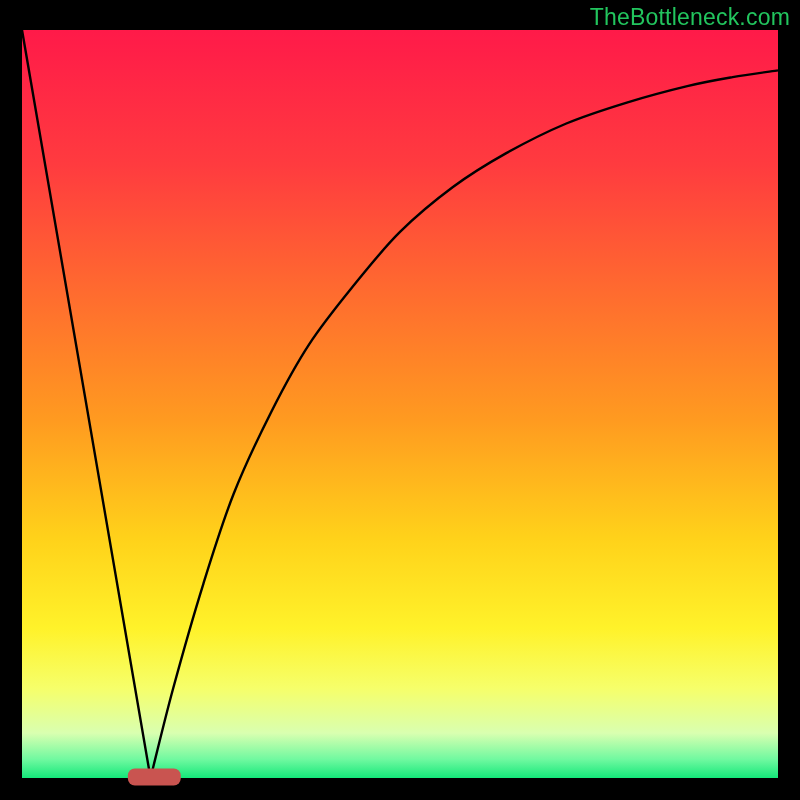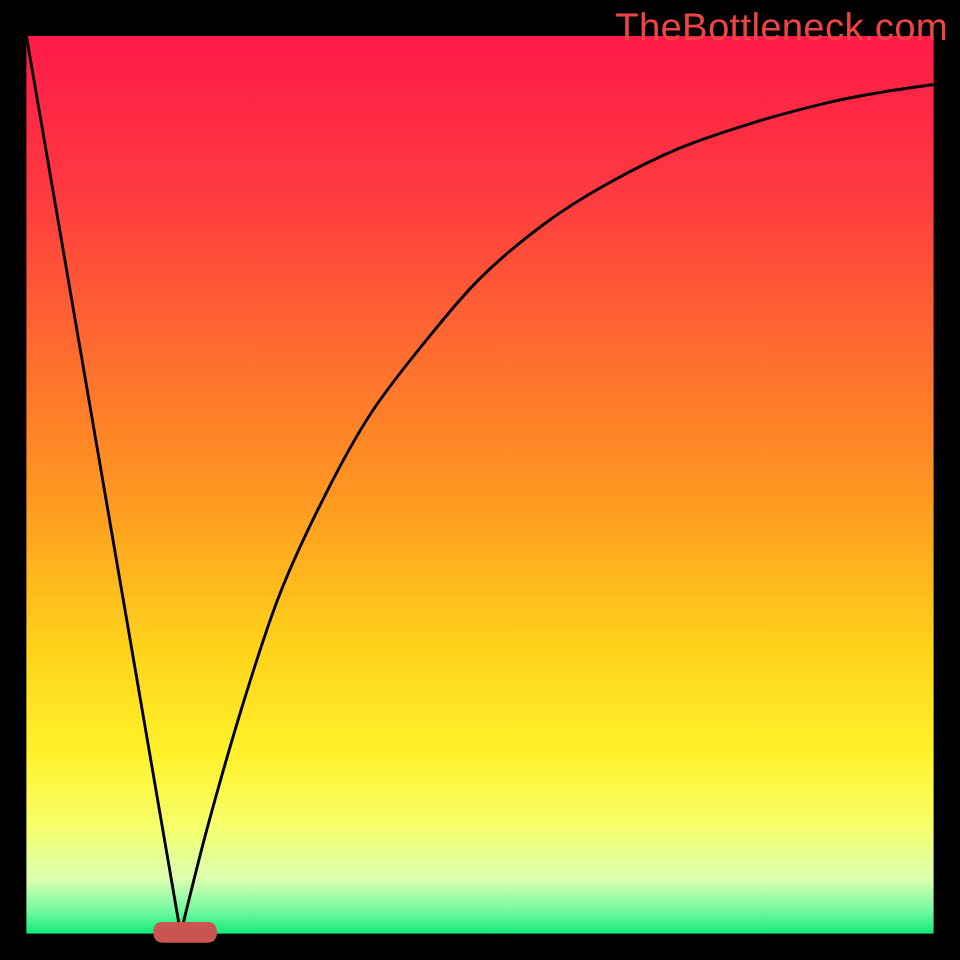--- a/index.html
+++ b/index.html
@@ -16,22 +16,22 @@
     width: 800px;
     height: 800px;
   }
   svg {
     display: block;
   }
   .watermark {
     position: absolute;
     top: 4px;
     right: 10px;
-    color: #ef4444;
-    font-size: 32px;
+    color: #22c55e;
+    font-size: 23px;
     font-weight: 500;
     letter-spacing: 0.2px;
     user-select: none;
   }
 </style>
 </head>
 <body>
 
 <div class="chart-container">
   <svg id="chart-svg" width="800" height="800" viewBox="0 0 800 800">

